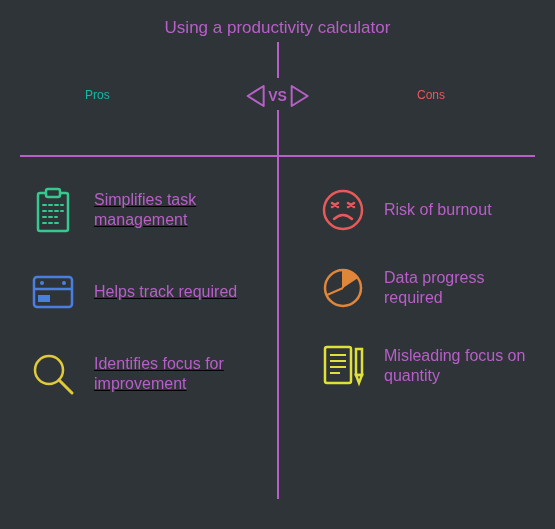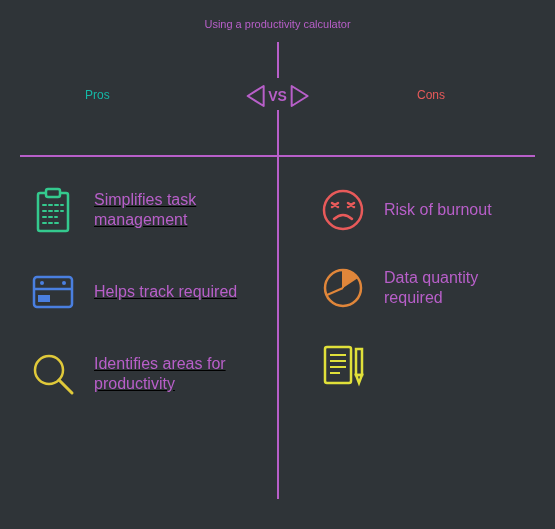--- a/index.html
+++ b/index.html
@@ -7,21 +7,21 @@
     width: 555px;
     height: 529px;
     background: #2f3438;
     font-family: -apple-system, BlinkMacSystemFont, "Segoe UI", Arial, sans-serif;
     position: relative;
     overflow: hidden;
   }
   .title {
     text-align: center;
     color: #b85fc9;
-    font-size: 11px;
+    font-size: 17px;
     font-weight: 500;
     padding-top: 18px;
   }
   .vs-wrap {
     position: absolute;
     left: 50%;
     top: 82px;
     transform: translateX(-50%);
     display: flex;
     align-items: center;
@@ -143,47 +143,48 @@
       <circle cx="14" cy="16" r="2" fill="#4a7fe0"></circle>
       <circle cx="36" cy="16" r="2" fill="#4a7fe0"></circle>
     </svg>
     <div class="item-text">Helps track required</div>
   </div>
   <div class="item">
     <svg class="icon-slot" viewBox="0 0 50 50">
       <circle cx="21" cy="21" r="14" fill="none" stroke="#e0c93a" stroke-width="2.5"></circle>
       <line x1="31" y1="31" x2="44" y2="44" stroke="#e0c93a" stroke-width="3" stroke-linecap="round"></line>
     </svg>
-    <div class="item-text">Identifies areas for productivity</div>
+    <div class="item-text">Identifies focus for improvement</div>
   </div>
 </div>
 
 <div class="col col-right">
   <div class="item">
     <svg class="icon-slot" viewBox="0 0 50 50">
       <circle cx="25" cy="25" r="19" fill="none" stroke="#e85a5a" stroke-width="2.5"></circle>
       <path d="M14 18 l6 4 M14 22 l6 -4" stroke="#e85a5a" stroke-width="2.5" stroke-linecap="round"></path>
       <path d="M30 18 l6 4 M30 22 l6 -4" stroke="#e85a5a" stroke-width="2.5" stroke-linecap="round"></path>
       <path d="M16 34 Q25 26 34 34" fill="none" stroke="#e85a5a" stroke-width="2.5" stroke-linecap="round"></path>
     </svg>
     <div class="item-text">Risk of burnout</div>
   </div>
   <div class="item">
     <svg class="icon-slot" viewBox="0 0 50 50">
       <circle cx="25" cy="25" r="18" fill="none" stroke="#e0863a" stroke-width="2.5"></circle>
       <path d="M25 25 L25 7 A18 18 0 0 1 40 15 Z" fill="#e0863a"></path>
       <line x1="25" y1="25" x2="25" y2="7" stroke="#e0863a" stroke-width="2"></line>
       <line x1="25" y1="25" x2="9" y2="32" stroke="#e0863a" stroke-width="2"></line>
     </svg>
-    <div class="item-text">Data quantity required</div>
+    <div class="item-text">Data progress required</div>
   </div>
   <div class="item">
     <svg class="icon-slot" viewBox="0 0 50 50">
       <rect x="7" y="6" width="26" height="36" rx="2" fill="none" stroke="#e0e03a" stroke-width="2.5"></rect>
       <line x1="12" y1="14" x2="28" y2="14" stroke="#e0e03a" stroke-width="2"></line>
       <line x1="12" y1="20" x2="28" y2="20" stroke="#e0e03a" stroke-width="2"></line>
       <line x1="12" y1="26" x2="28" y2="26" stroke="#e0e03a" stroke-width="2"></line>
       <line x1="12" y1="32" x2="22" y2="32" stroke="#e0e03a" stroke-width="2"></line>
       <rect x="38" y="8" width="6" height="26" fill="none" stroke="#e0e03a" stroke-width="2.5"></rect>
       <path d="M38 34 L41 42 L44 34 Z" fill="none" stroke="#e0e03a" stroke-width="2.5"></path>
     </svg>
+    <div class="item-text">Misleading focus on quantity</div>
   </div>
 </div>
 
 </body></html>

